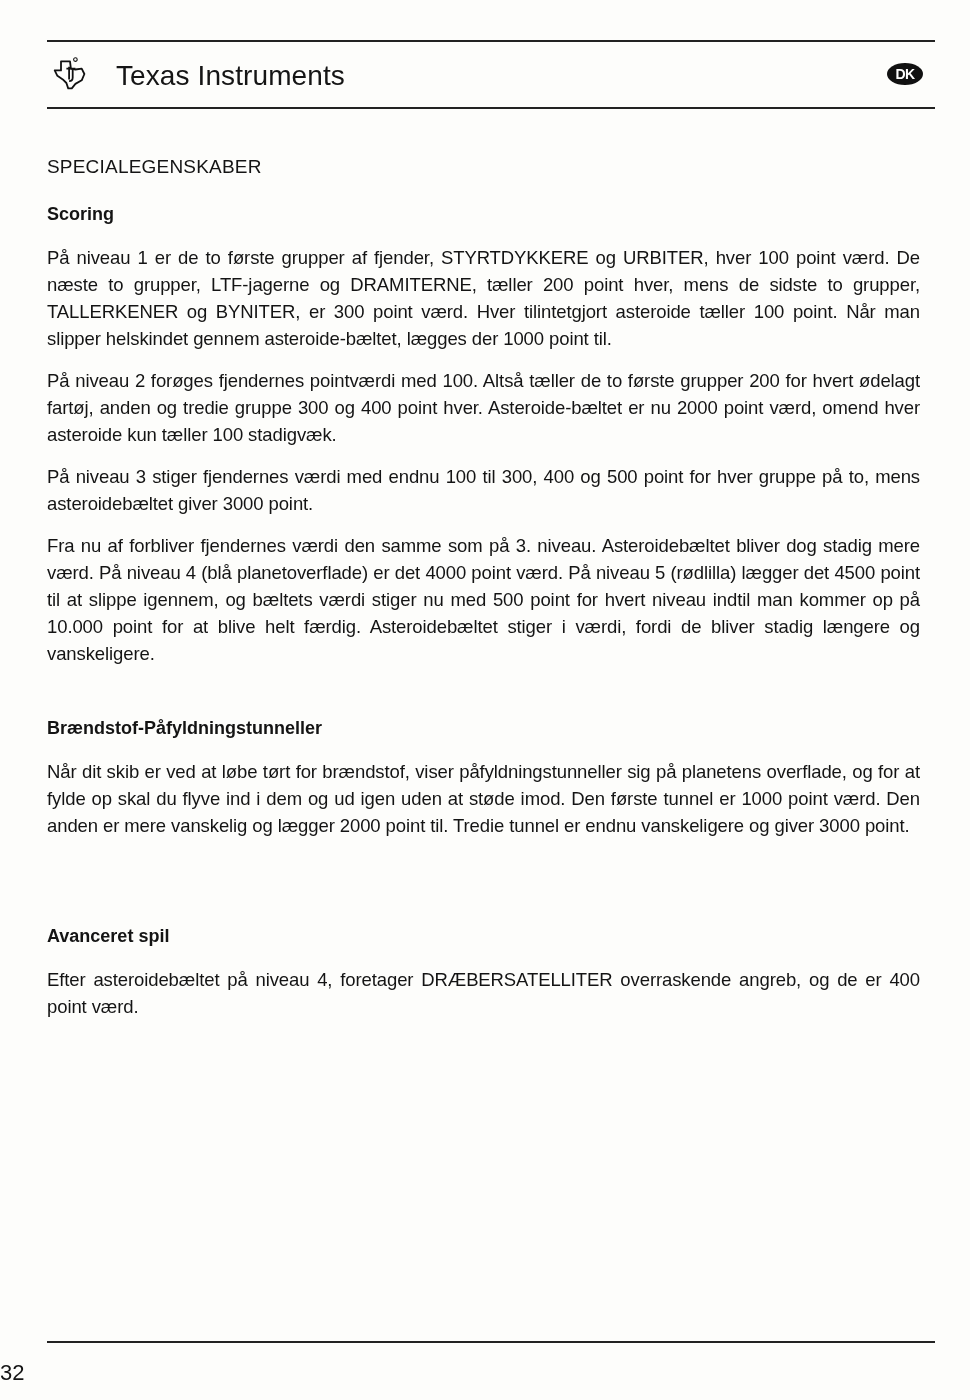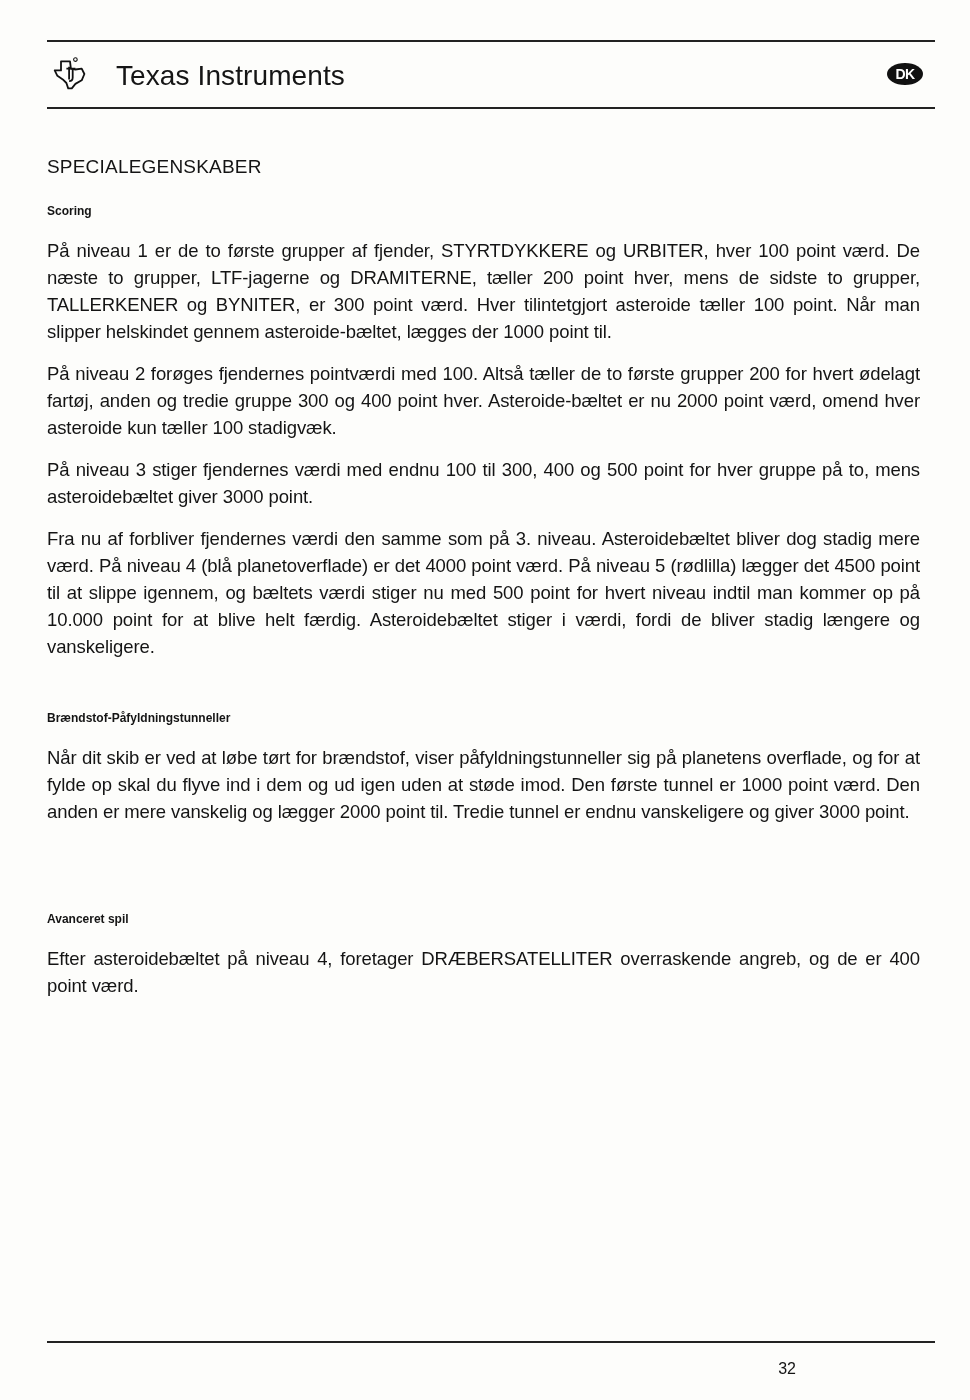--- a/index.html
+++ b/index.html
@@ -34,31 +34,31 @@
       letter-spacing: -0.5px;
     }
     .content {
       position: absolute; left: 47px; top: 140px; width: 890px;
     }
     .doc-title {
       font-size: 19px; margin: 16px 0 26px 0; font-weight: normal;
       letter-spacing: 0.2px;
     }
     h2 {
-      font-size: 12px; font-weight: bold; margin: 0 0 19px 0;
+      font-size: 18px; font-weight: bold; margin: 0 0 19px 0;
     }
     p {
       font-size: 18.5px; line-height: 27px; margin: 0 17px 15px 0;
       text-align: justify;
       letter-spacing: -0.1px;
     }
     .sec-gap { height: 36px; }
     .footer-num {
-      position: absolute; top: 1360px; left: 0; width: 796px; text-align: right;
-      font-size: 16px;
+      position: absolute; top: 1360px; left: 0; width: 796px; text-align: left;
+      font-size: 22px;
     }
   </style>
 </head>
 <body>
 
 <div class="rule" style="top:40px;"></div>
 
 <div class="header-row">
   <span class="ti-logo">
     <svg viewBox="0 0 40 40" width="36" height="36">

